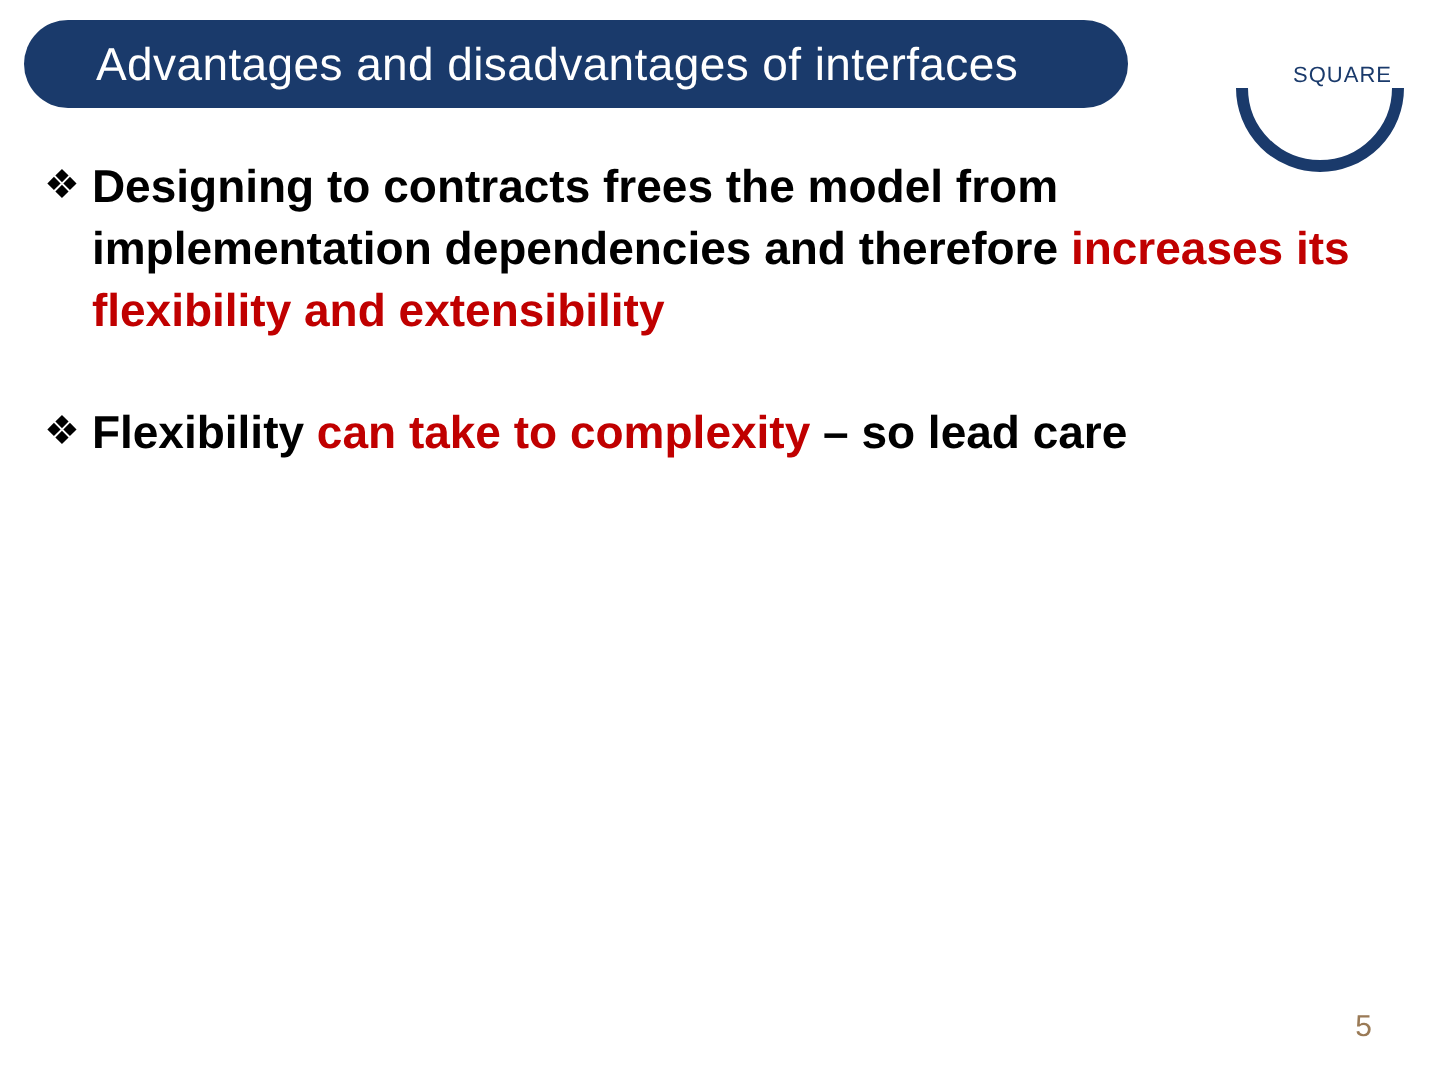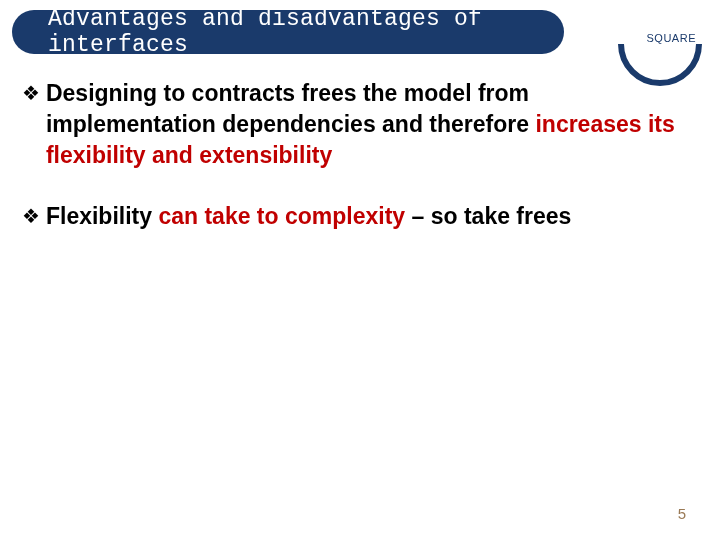--- a/index.html
+++ b/index.html
@@ -15,21 +15,20 @@
     position: absolute;
     top: 10px;
     left: 12px;
     width: 552px;
     height: 44px;
     background: #1a3a6b;
     border-radius: 22px;
     display: flex;
     align-items: center;
     padding-left: 36px;
-    font-family: Liberation Mono, monospace;
   }
   .header-title {
     color: #ffffff;
     font-size: 23px;
     font-weight: 300;
     letter-spacing: 0.2px;
   }
   .logo-arc {
     position: absolute;
     top: -28px;
@@ -101,19 +100,19 @@
   <div class="bullet-item">
     <span class="bullet-glyph">❖</span>
     <span class="bullet-text">
       <span class="seg">Designing to contracts frees the model from implementation dependencies and therefore </span><span class="seg hl">increases its flexibility and extensibility</span>
     </span>
   </div>
 
   <div class="bullet-item">
     <span class="bullet-glyph">❖</span>
     <span class="bullet-text">
-      <span class="seg">Flexibility </span><span class="seg hl">can take to complexity</span><span class="seg"> – so take frees</span>
+      <span class="seg">Flexibility </span><span class="seg hl">can take to complexity</span><span class="seg"> – so lead care</span>
     </span>
   </div>
 
 </div>
 
 <div class="page-number">5</div>
 
 </body></html>

